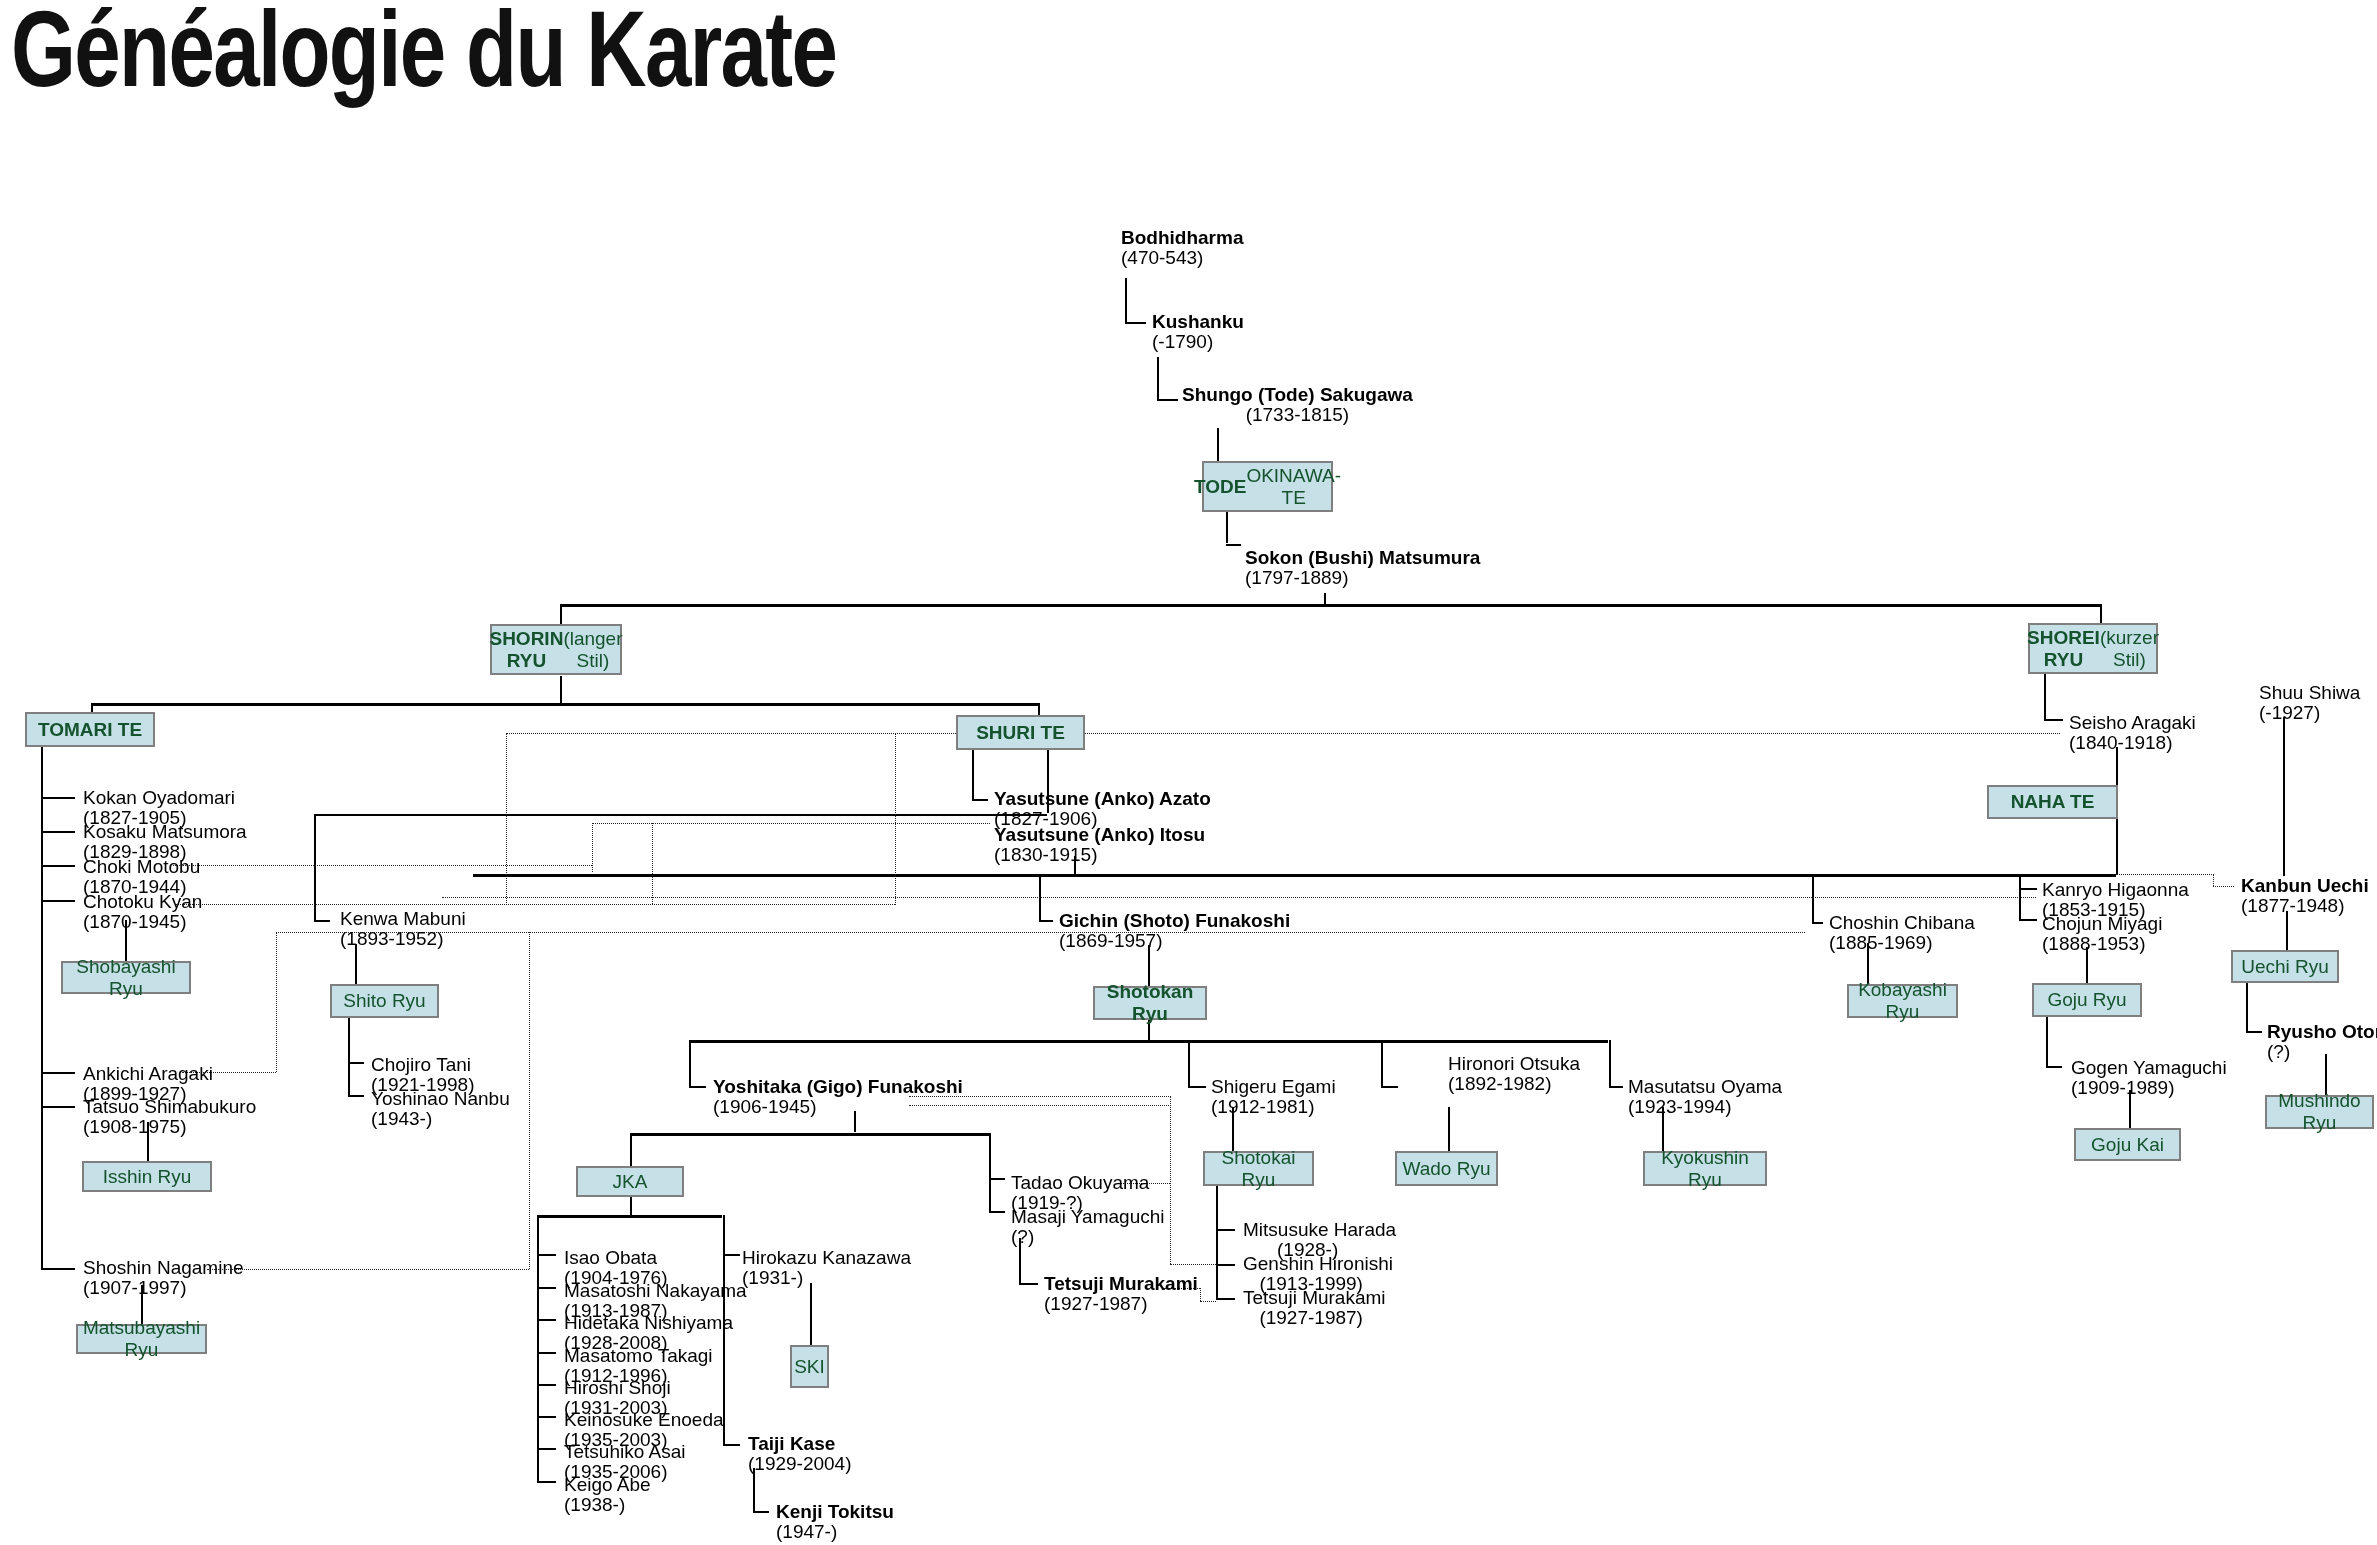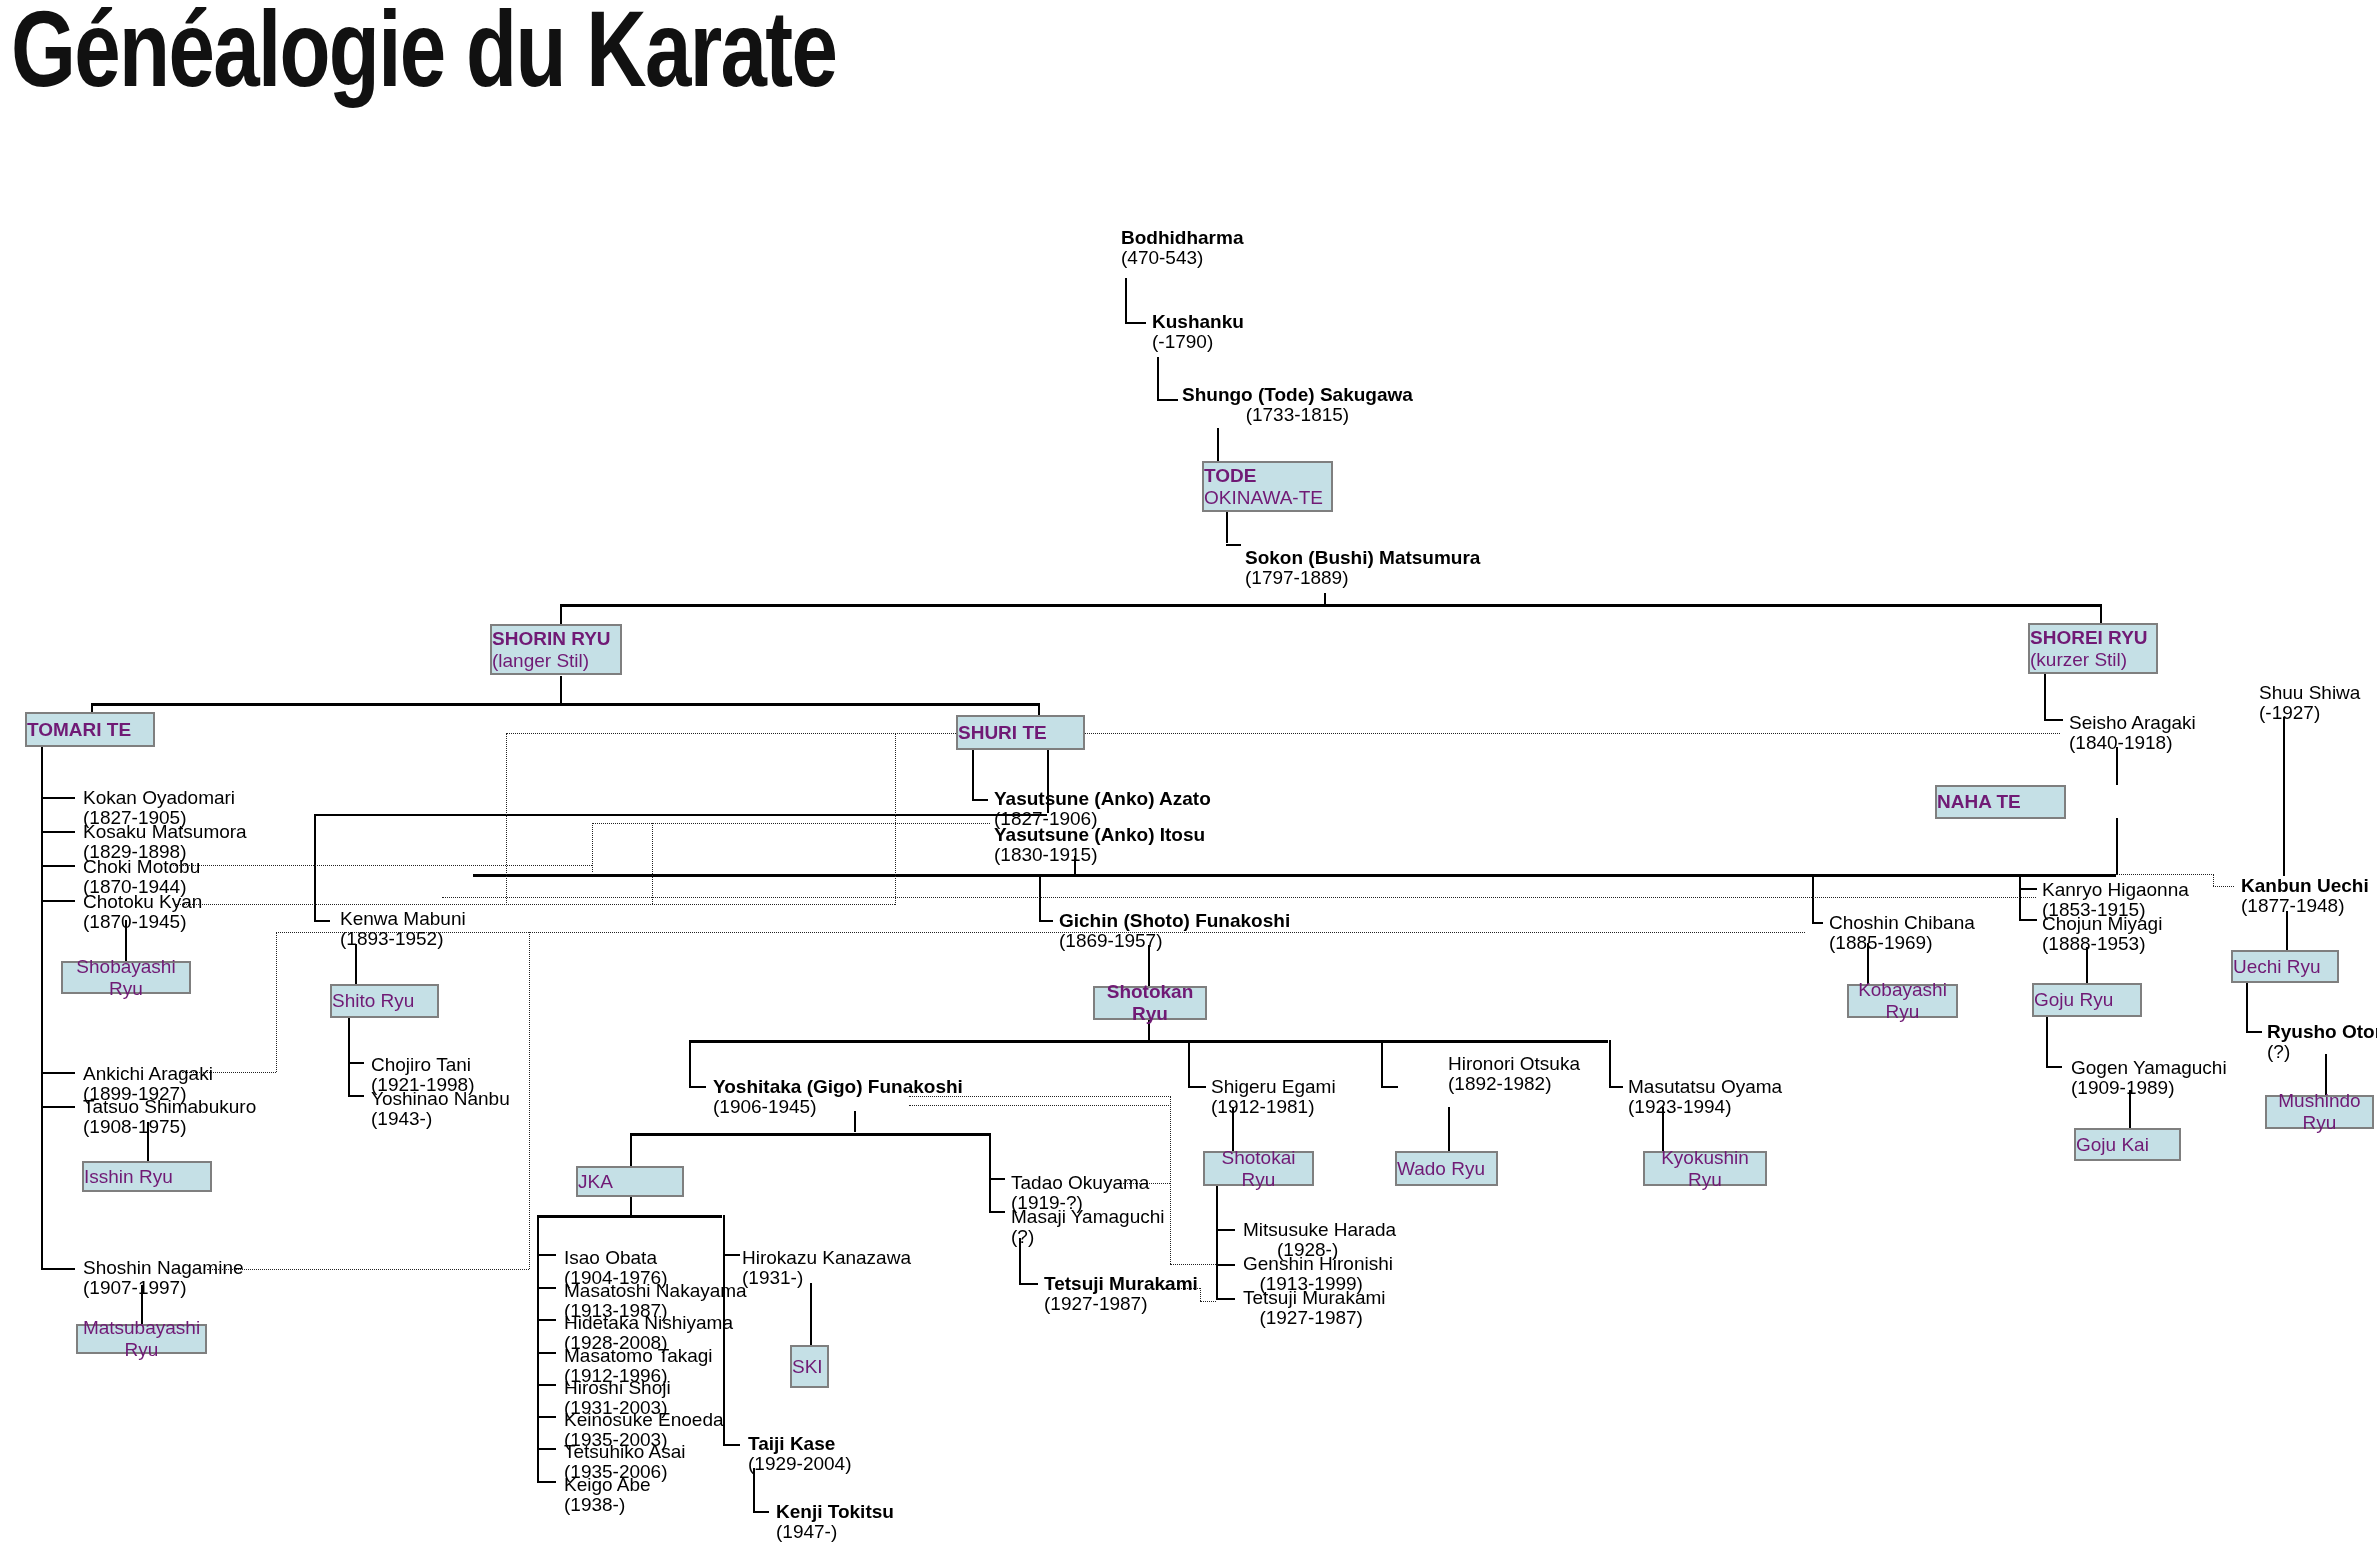--- a/index.html
+++ b/index.html
@@ -23,22 +23,22 @@
     white-space:nowrap;
   }
   .node .nm{display:block;}
   .node .dt{display:block;margin-top:1.4px;font-weight:normal;}
   .node.bold .nm{font-weight:bold;}
   .box{
     position:absolute;
     background:#c5e0e6;
     border:2.1px solid #7f7f7f;
     box-sizing:border-box;
-    display:flex;flex-direction:column;align-items:flex-start;justify-content:center;
-    text-align:center;color:#701a75;
+    display:flex;flex-direction:row;align-items:center;justify-content:center;
+    text-align:center;color:#14532d;
     font-size:19px;line-height:22px;
   }
   .box.bold .l0{font-weight:bold;}
   .box .l1{font-weight:normal;}
   .ln{position:absolute;background:#000;}
   .dl{position:absolute;}
   .dl.h{border-top:1.4px dotted #222;}
   .dl.v{border-left:1.4px dotted #222;}
 </style>
 </head>
@@ -185,21 +185,21 @@
       <div class="box bold" style="left: 2028px; top: 623px; width: 130px; height: 51px;">
         <span class="l0">SHOREI RYU</span>
         <span class="l1">(kurzer Stil)</span>
       </div>
       <div class="box bold" style="left: 25px; top: 712px; width: 130px; height: 35px;">
         <span class="l0">TOMARI TE</span>
       </div>
       <div class="box bold" style="left: 956px; top: 715px; width: 129px; height: 35px;">
         <span class="l0">SHURI TE</span>
       </div>
-      <div class="box bold" style="left: 1935px; top: 785px; width: 131px; height: 34px;">
+      <div class="box bold" style="left: 1987px; top: 785px; width: 131px; height: 34px;">
         <span class="l0">NAHA TE</span>
       </div>
       <div class="box" style="left: 61px; top: 961px; width: 130px; height: 33px;">
         <span class="l0">Shobayashi Ryu</span>
       </div>
       <div class="box" style="left: 330px; top: 984px; width: 109px; height: 34px;">
         <span class="l0">Shito Ryu</span>
       </div>
       <div class="box bold" style="left: 1093px; top: 986px; width: 114px; height: 34px;">
         <span class="l0">Shotokan Ryu</span>

